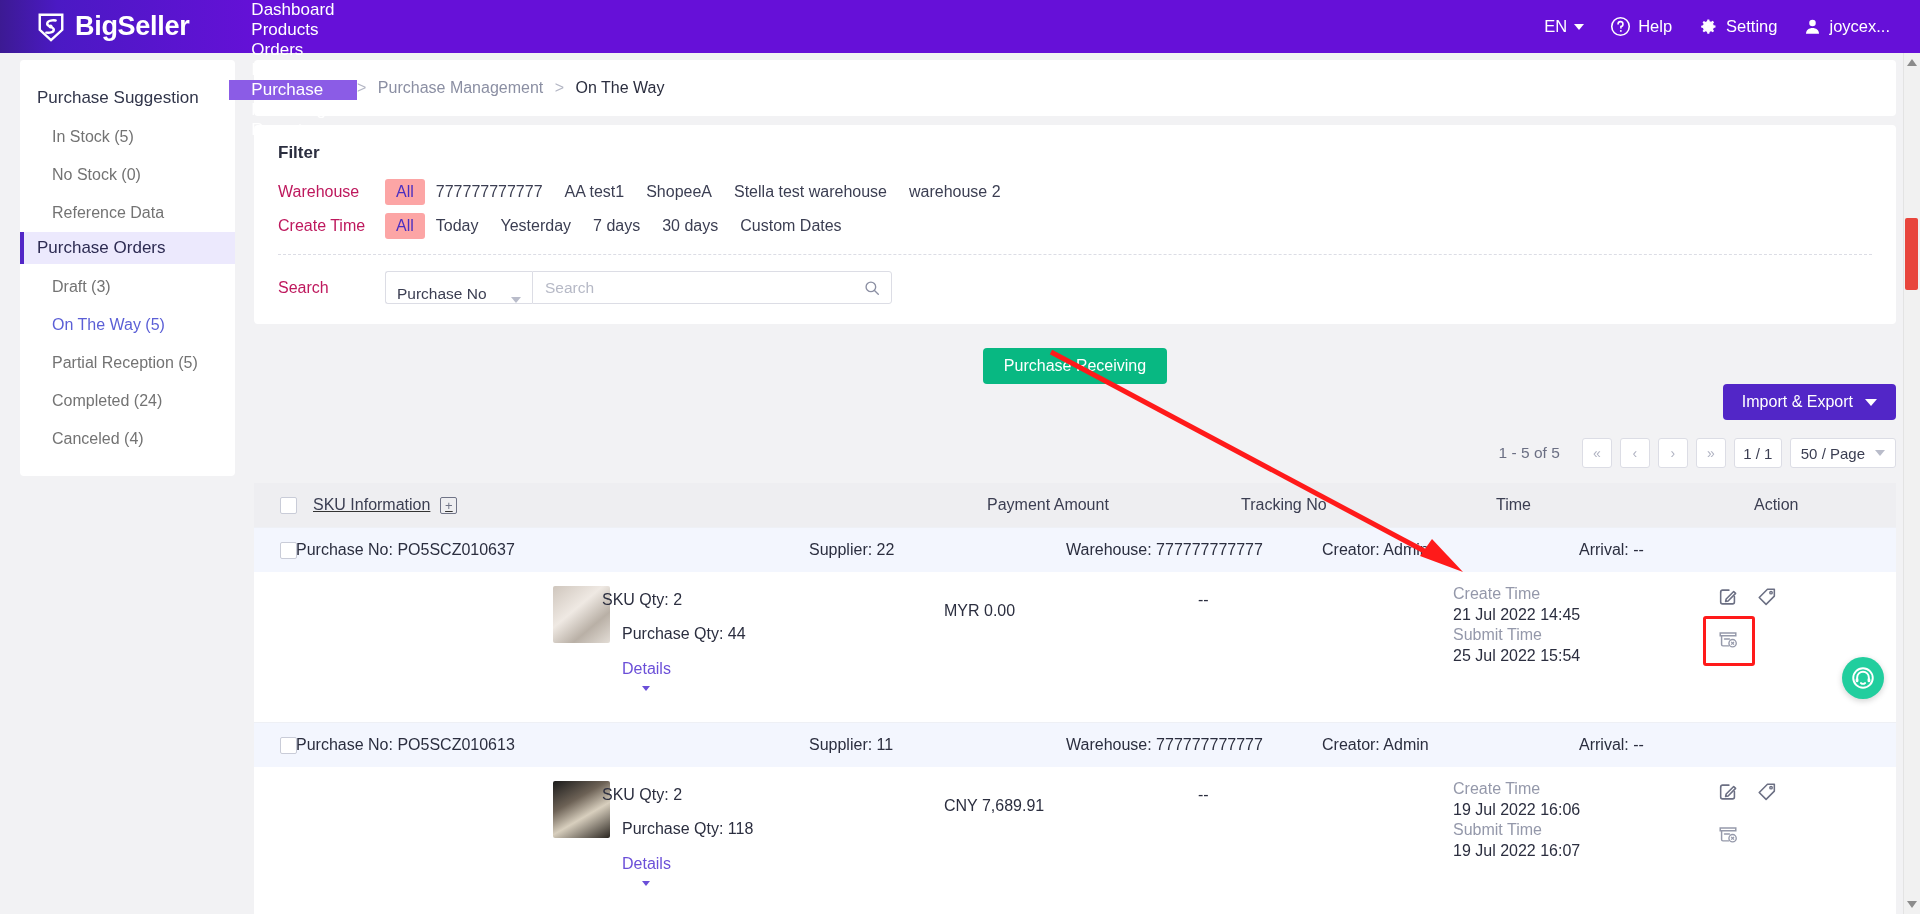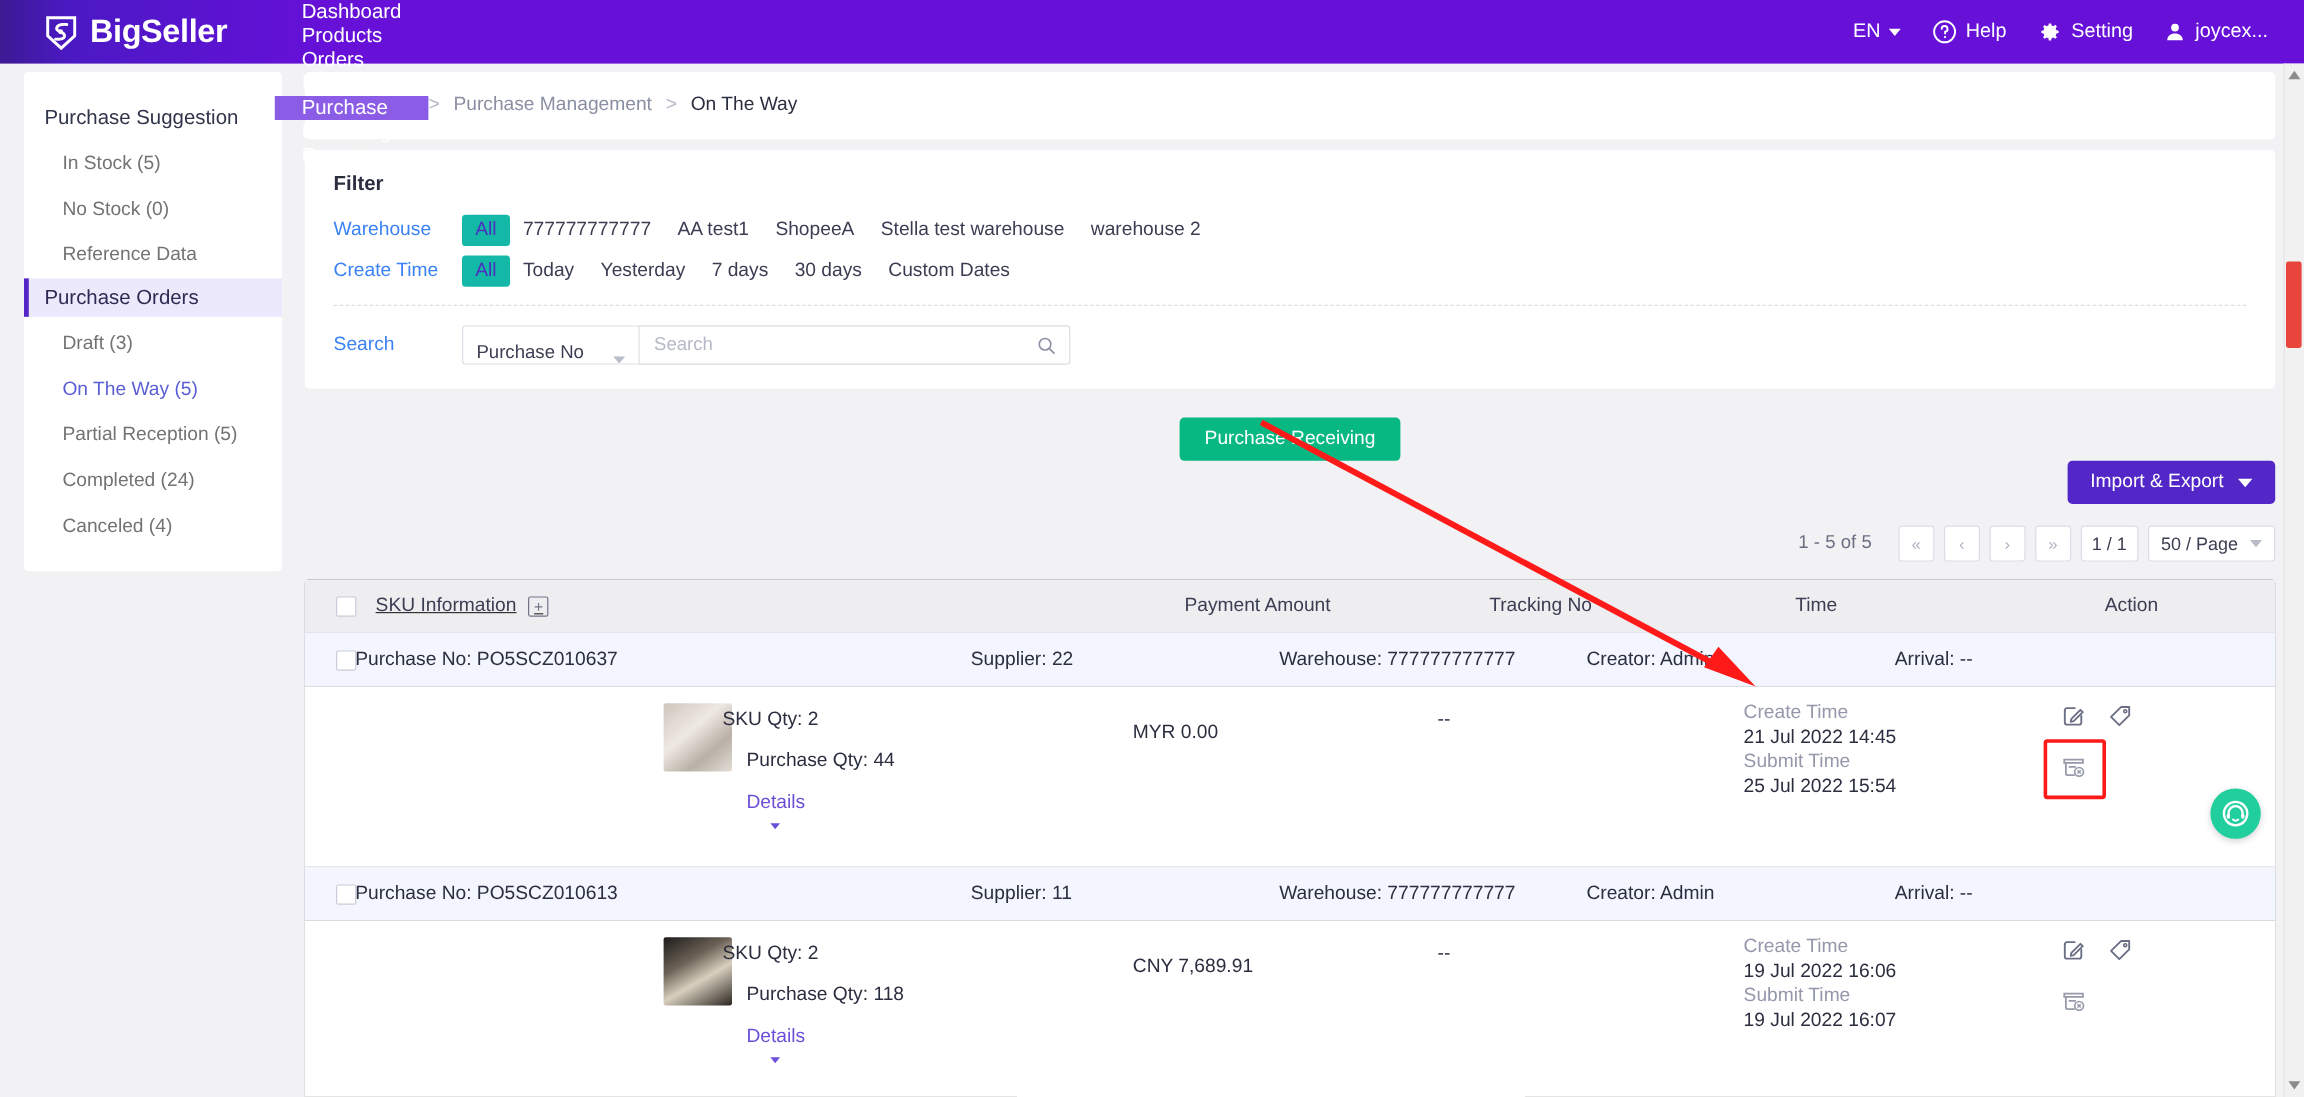--- a/index.html
+++ b/index.html
@@ -77,27 +77,27 @@
 
   .breadcrumb {
     padding: 19px 24px; font-size: 16px; color: #8b8fa3;
   }
   .breadcrumb .sep { margin: 0 7px; color: #b3b6c4; }
   .breadcrumb .current { color: #2b2e3f; }
 
   .filter-card { margin-top: 9px; padding: 18px 24px 20px 24px; }
   .filter-title { font-size: 17px; color: #2b2e3f; font-weight: bold; margin-bottom: 16px;}
   .filter-row { display: flex; align-items: center; margin-bottom: 8px; }
-  .filter-label { width: 107px; flex: 0 0 107px; color: #3b82f6; font-size: 16px; }
+  .filter-label { width: 107px; flex: 0 0 107px; color: #be185d; font-size: 16px; }
   .chips { display: flex; align-items: center; gap: 0px; flex-wrap: wrap; }
   .chip {
     font-size: 16px; color: #3b3e52; padding: 4px 11px;
     cursor: pointer; border-radius: 3px; white-space: nowrap;
   }
-  .chip.active { background: #14b8a6; color: #4a2fc0; }
+  .chip.active { background: #fca5a5; color: #4a2fc0; }
   .divider-dashed { border-top: 1px dashed #dcdde5; margin: 15px 0 0 0; }
   .search-row { display: flex; align-items: center; margin-top: 16px; }
   .select-box {
     width: 147px; height: 33px; border: 1px solid #dcdde5; border-right: none;
     border-radius: 3px 0 0 3px; background: #fff;
     display: flex; align-items: flex-end; justify-content: space-between;
     padding: 0 11px; font-size: 15.5px; color: #3b3e52; cursor: pointer;
   }
   .chev {
     width: 0; height: 0;

